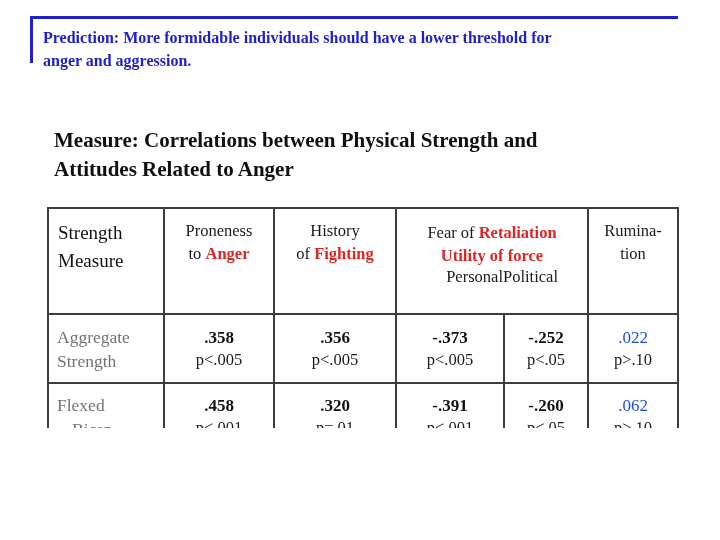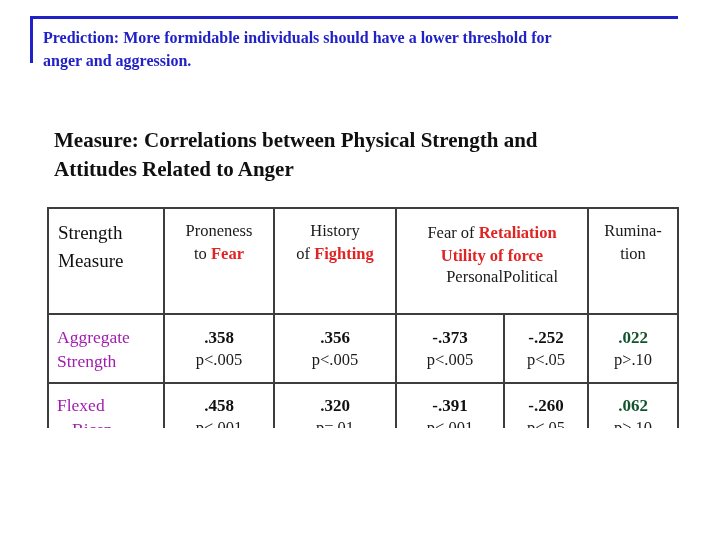--- a/index.html
+++ b/index.html
@@ -64,27 +64,27 @@
   }
   .hdr-top { text-align: center; font-size: 16.5px; line-height: 23px; color: #1a1a1a; }
   .red { color: var(--red); font-weight: bold; }
   .sub-row {
     display: flex; font-size: 16.5px; color: #1a1a1a; padding-bottom: 3px;
   }
   .sub-row .sub1 { width: 106px; padding-left: 7px; text-align: right; }
   .sub-row .sub2 { text-align: left; }
   td.label {
     text-align: left; vertical-align: middle; padding-left: 8px;
-    font-size: 17.5px; line-height: 24px; color: #a21caf;
+    font-size: 17.5px; line-height: 24px; color: #737373;
   }
   tbody tr.data-row-2 td.label .l2 { padding-left: 15px; }
   td.val { text-align: center; vertical-align: middle; line-height: 22px; }
   td.val .r { font-size: 17px; font-weight: bold; color: #111; }
   td.val .p { font-size: 16.5px; color: #1a1a1a; }
-  td.val.regular .r { font-weight: bold; color: #14532d; }
+  td.val.regular .r { font-weight: normal; color: #1d4ed8; }
 </style>
 </head>
 <body>
 
 <div class="slide">
 
   <div class="rule-top"></div>
   <div class="rule-left"></div>
 
   <div class="prediction">
@@ -107,21 +107,21 @@
       <col style="width:90px">
     </colgroup>
     <thead>
       <tr class="header-row">
         <th class="th-strength">
           <div>Strength</div>
           <div>Measure</div>
         </th>
         <th class="th-plain">
           <div>Proneness</div>
-          <div><span>to </span><span class="red">Fear</span></div>
+          <div><span>to </span><span class="red">Anger</span></div>
         </th>
         <th class="th-plain">
           <div>History</div>
           <div><span>of </span><span class="red">Fighting</span></div>
         </th>
         <th class="th-merged" colspan="2">
           <div class="merged-inner">
             <div class="hdr-top">
               <div><span>Fear of </span><span class="red">Retaliation</span></div>
               <div class="red">Utility of force</div>

